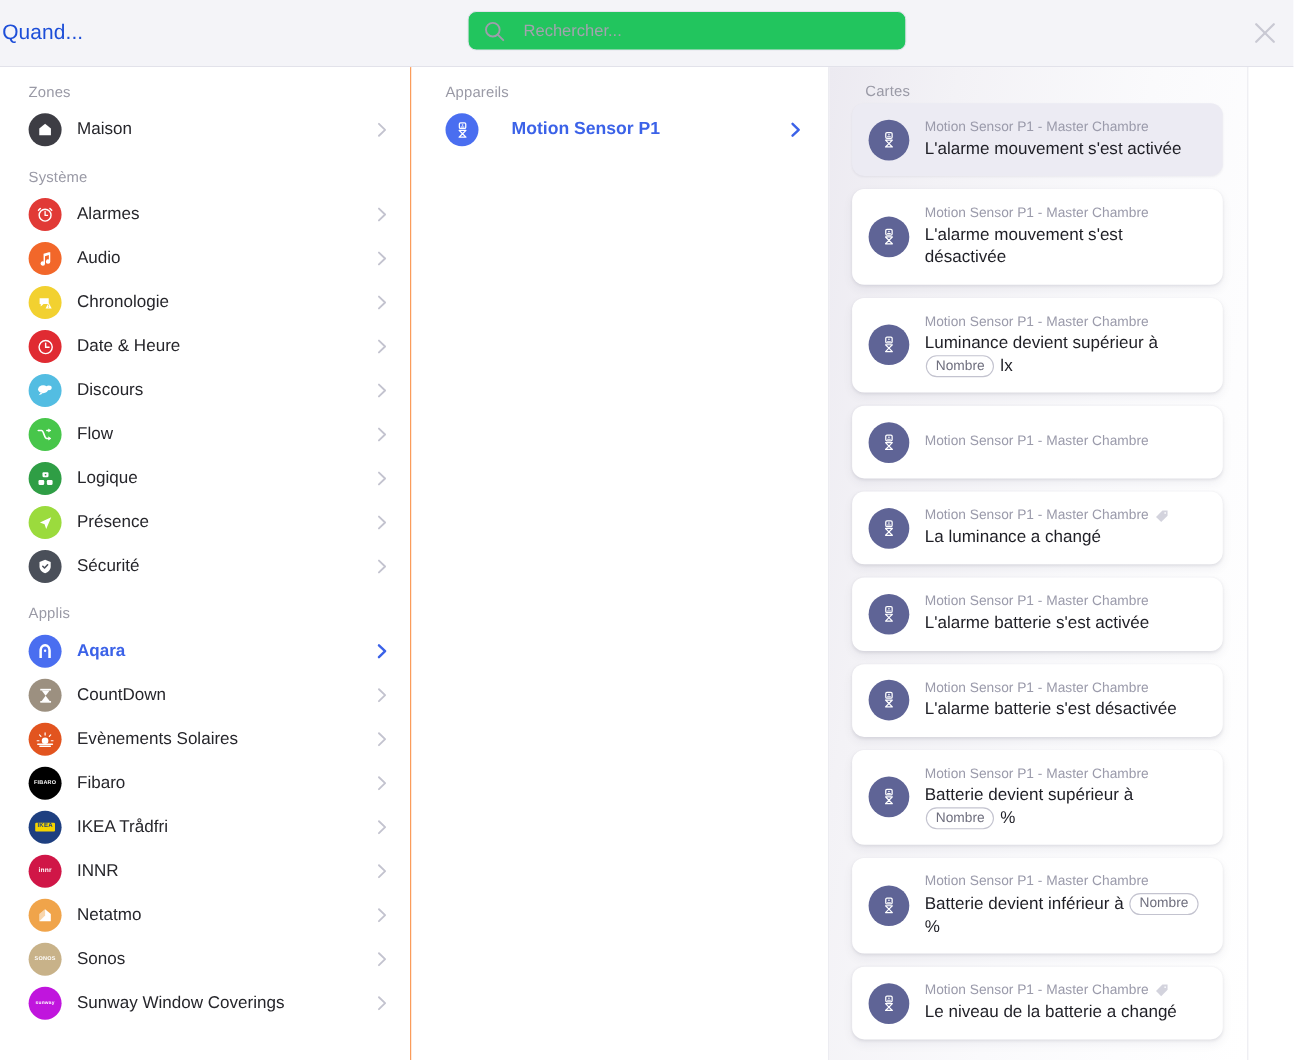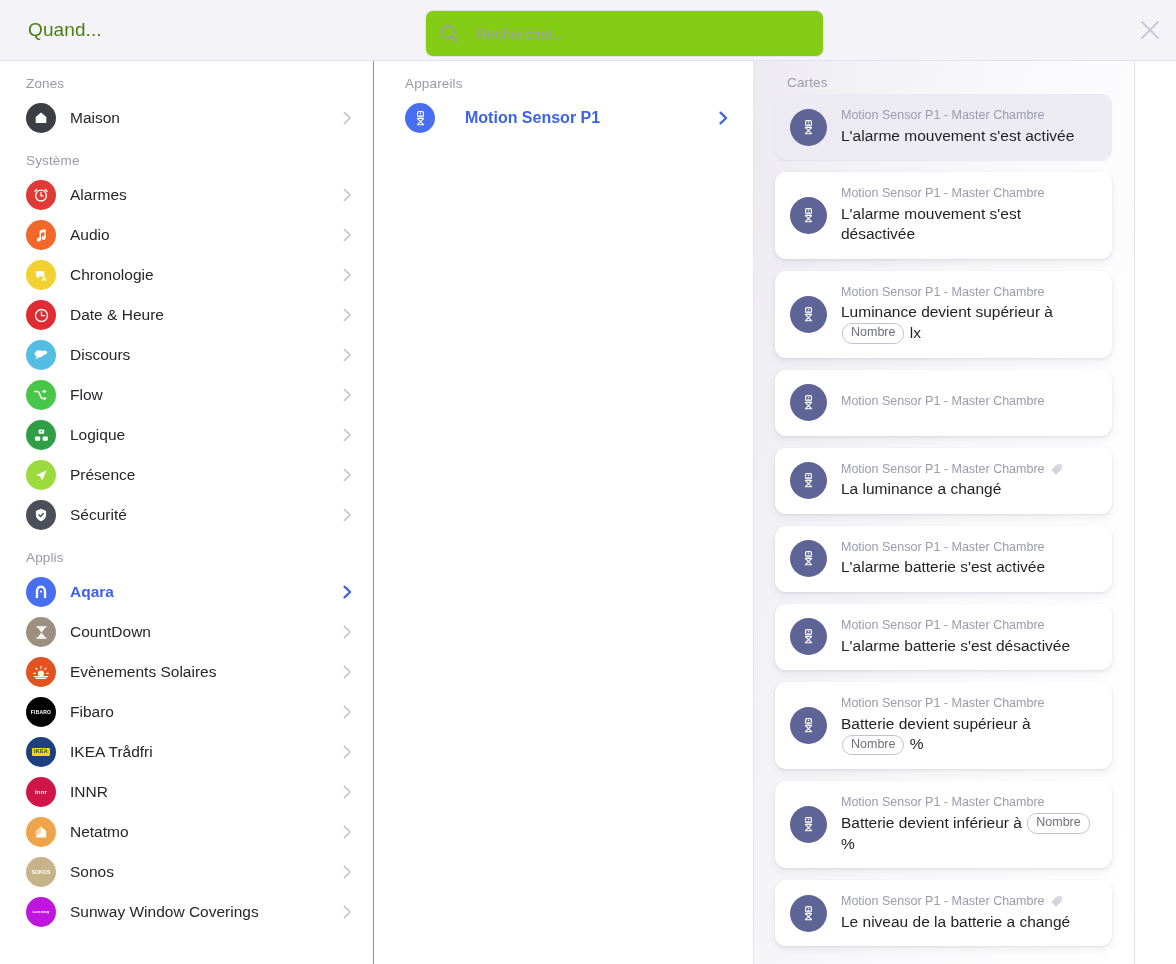--- a/index.html
+++ b/index.html
@@ -14,27 +14,27 @@
 
   
   .header {
     height: 61px; min-height: 61px;
     background: #f4f4f8;
     border-bottom: 1px solid #e2e2ea;
     display: flex; align-items: center;
     position: relative;
   }
   .header-title {
-    position: absolute; left: 28px; top: 50%; transform: translateY(-50%);
-    font-size: 19px; color: #4d7c0f; font-weight: 400; letter-spacing: .1px;
+    position: absolute; left: 2px; top: 50%; transform: translateY(-50%);
+    font-size: 19px; color: #1d4ed8; font-weight: 400; letter-spacing: .1px;
   }
   .search-wrap {
     position: absolute; left: 425px; top: 10px;
-    width: 399px; height: 47px;
-    background: #84cc16;
+    width: 399px; height: 36px;
+    background: #22c55e;
     border: 1px solid #e3e3ec;
     border-radius: 8px;
     display: flex; align-items: center;
   }
   .search-icon { margin-left: 14px; width: 19px; height: 19px; display: block; flex: 0 0 auto; }
   .search-icon svg { display: block; }
   .search-input {
     flex: 1; border: none; outline: none; background: transparent;
     margin-left: 17px; font-size: 15px; color: #3a3a42;
     font-family: "Liberation Sans", sans-serif;

